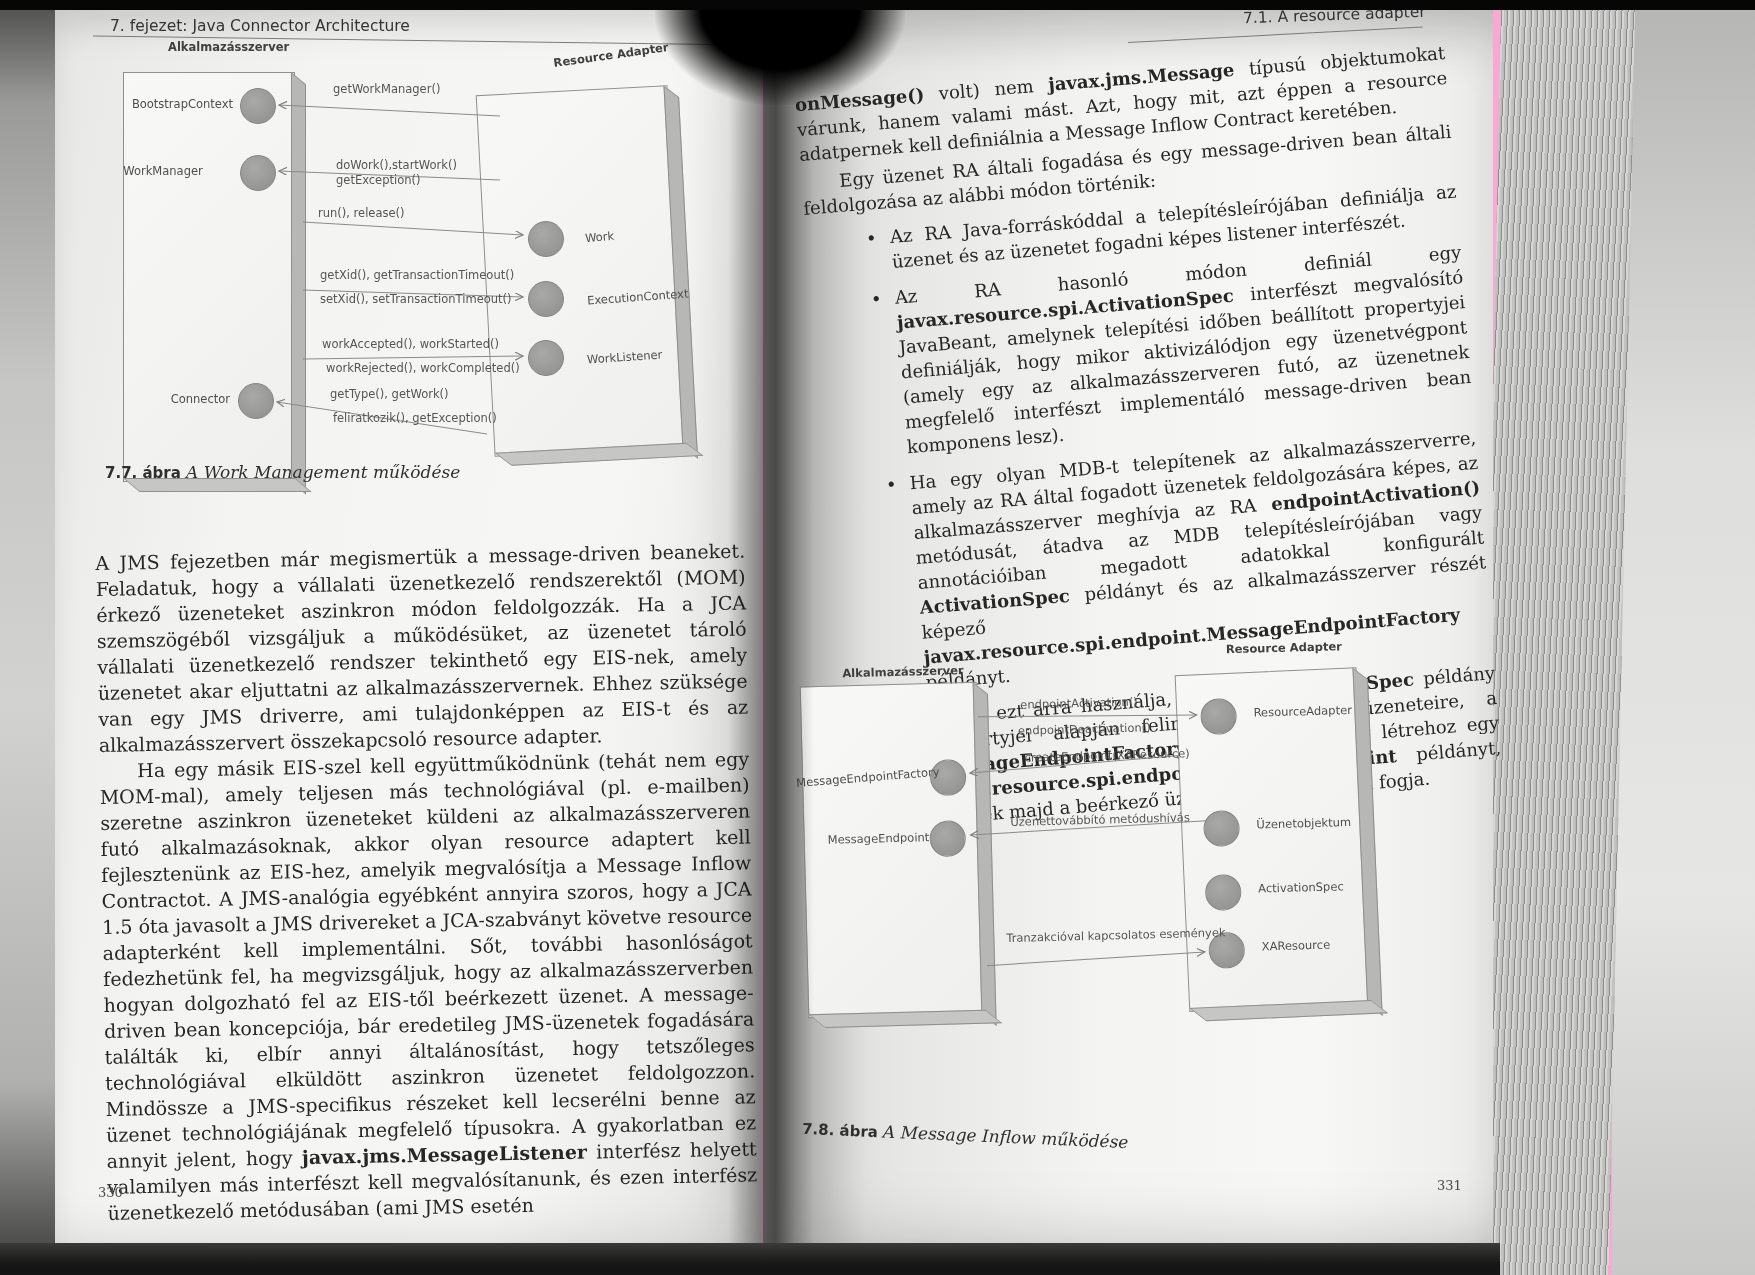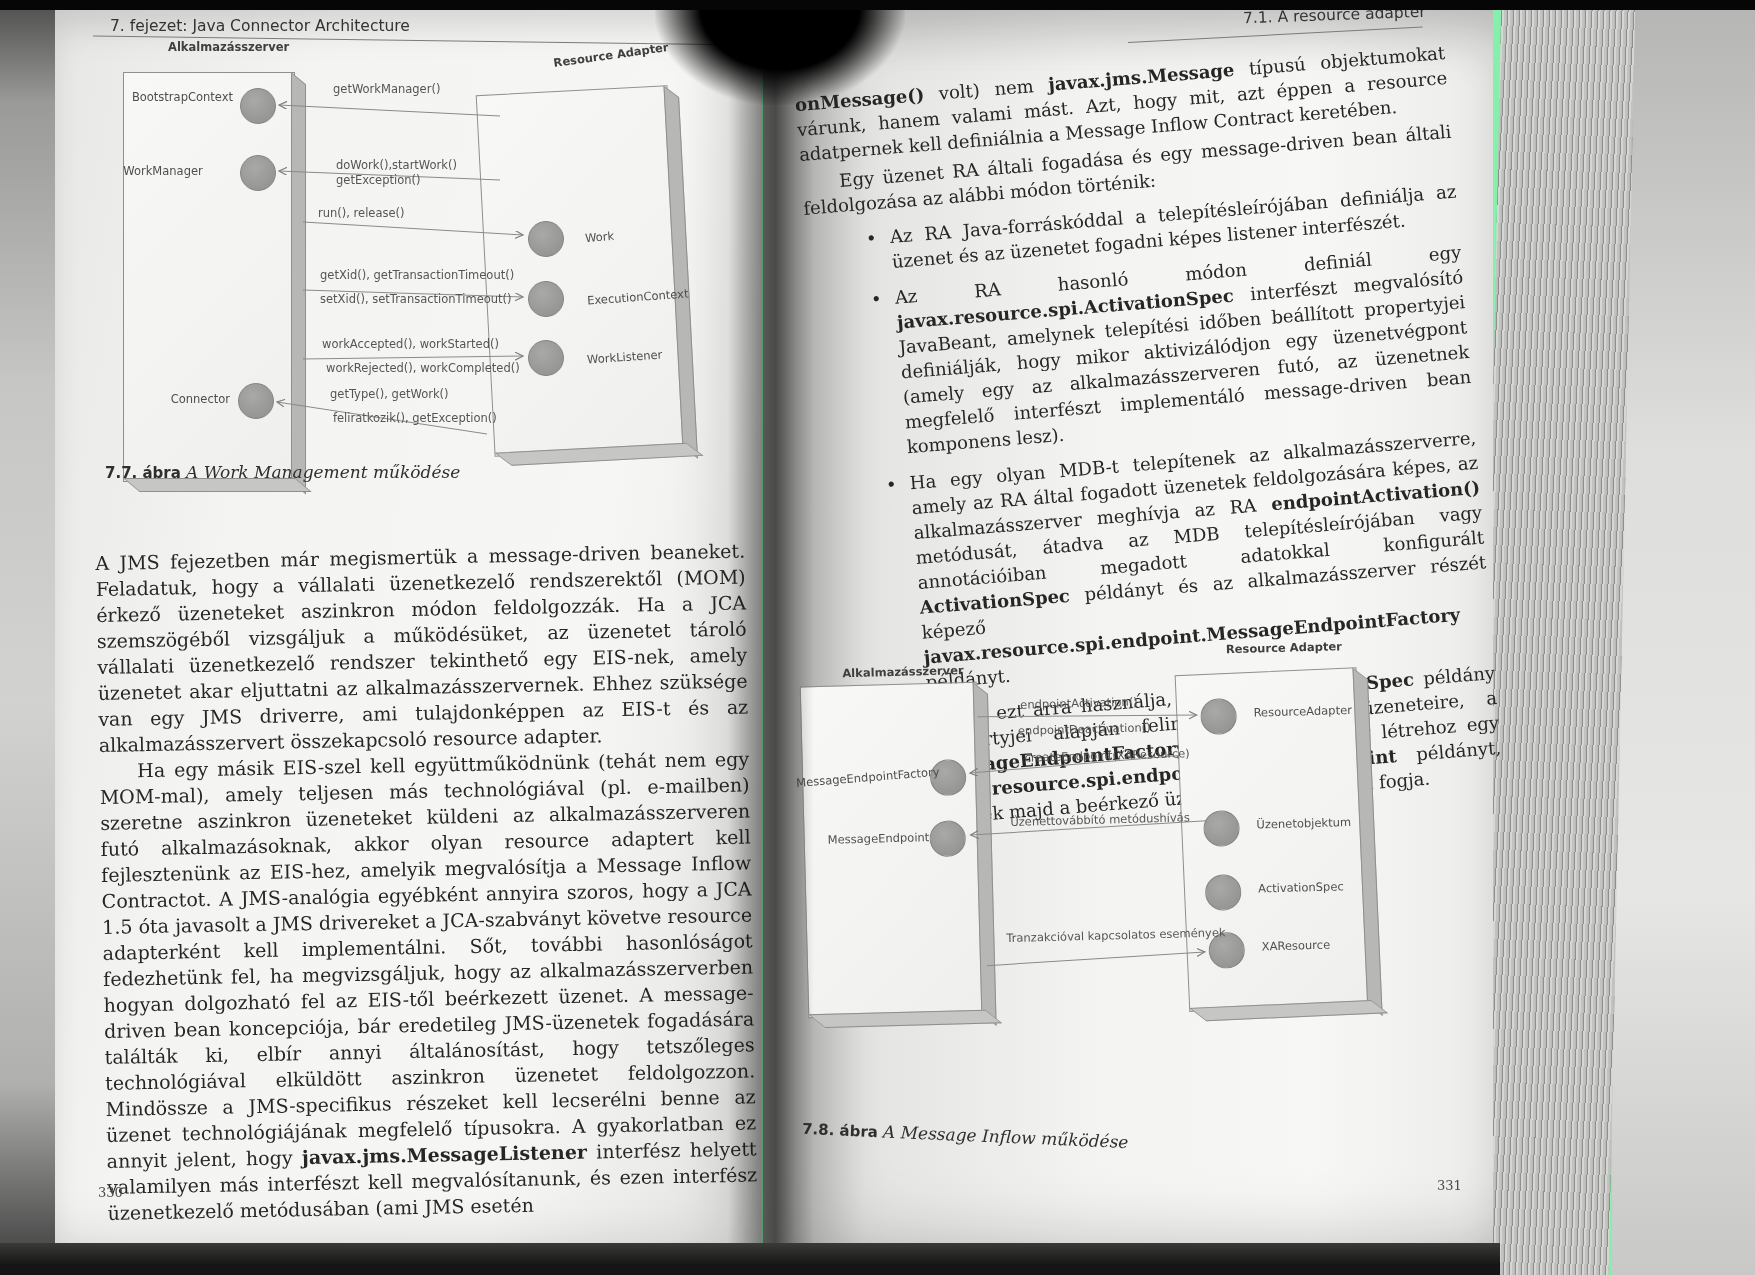--- a/index.html
+++ b/index.html
@@ -1,16 +1,16 @@
 <!DOCTYPE html>
 <html><head>
 <meta charset="utf-8">
 <style>
   html,body{margin:0;padding:0;background:#141414;}
-  #photo{position:relative;width:1755px;height:1275px;overflow:hidden;background:#86efac;
+  #photo{position:relative;width:1755px;height:1275px;overflow:hidden;background:#f9a8d4;
          font-family:"DejaVu Serif","Liberation Serif",serif;}
   
   .left-stack{position:absolute;left:0;top:0;width:55px;height:1275px;
     background:linear-gradient(180deg,#4d4d4d 0,#9a9a98 8%,#c6c6c4 30%,#d2d2d0 55%,#b0b0ae 85%,#3a3a3a 100%);}
   .top-strip{position:absolute;left:0;top:0;width:1755px;height:10px;background:#060606;}
   .bottom-strip{position:absolute;left:0;top:1243px;width:1500px;height:32px;
     background:linear-gradient(180deg,#3a3a38 0,#151515 70%);}
   .right-backdrop{position:absolute;left:1612px;top:0;width:143px;height:1275px;
     background:linear-gradient(180deg,#b5b5b3 0,#dededc 35%,#e6e6e4 70%,#c8c8c6 100%);}
   .fore-edge{position:absolute;left:1488px;top:-10px;width:134px;height:1295px;transform:rotate(1.2deg);
@@ -107,21 +107,21 @@
         </g>
       </svg>
 
       <div class="circle" style="left:185px;top:78px;"></div>
       <div class="circle" style="left:185px;top:145px;"></div>
       <div class="circle" style="left:183px;top:373px;"></div>
       <div class="circle" style="left:473px;top:211px;"></div>
       <div class="circle" style="left:473px;top:271px;"></div>
       <div class="circle" style="left:473px;top:330px;"></div>
 
-      <div class="nlab" style="left:20px;top:80px;width:158px;text-align:right;">BootstrapContext</div>
+      <div class="nlab" style="left:20px;top:87px;width:158px;text-align:right;">BootstrapContext</div>
       <div class="nlab" style="left:38px;top:154px;width:140px;text-align:center;">WorkManager</div>
       <div class="nlab" style="left:35px;top:382px;width:140px;text-align:right;">Connector</div>
       <div class="nlab" style="left:530px;top:220px;transform:rotate(-5deg);">Work</div>
       <div class="nlab" style="left:532px;top:280px;transform:rotate(-4deg);">ExecutionContext</div>
       <div class="nlab" style="left:532px;top:340px;transform:rotate(-4deg);">WorkListener</div>
 
       <div class="dlab" style="left:278px;top:72px;">getWorkManager()</div>
       <div class="dlab" style="left:281px;top:148px;">doWork(),startWork()</div>
       <div class="dlab" style="left:281px;top:163px;">getException()</div>
       <div class="dlab" style="left:263px;top:196px;">run(), release()</div>

